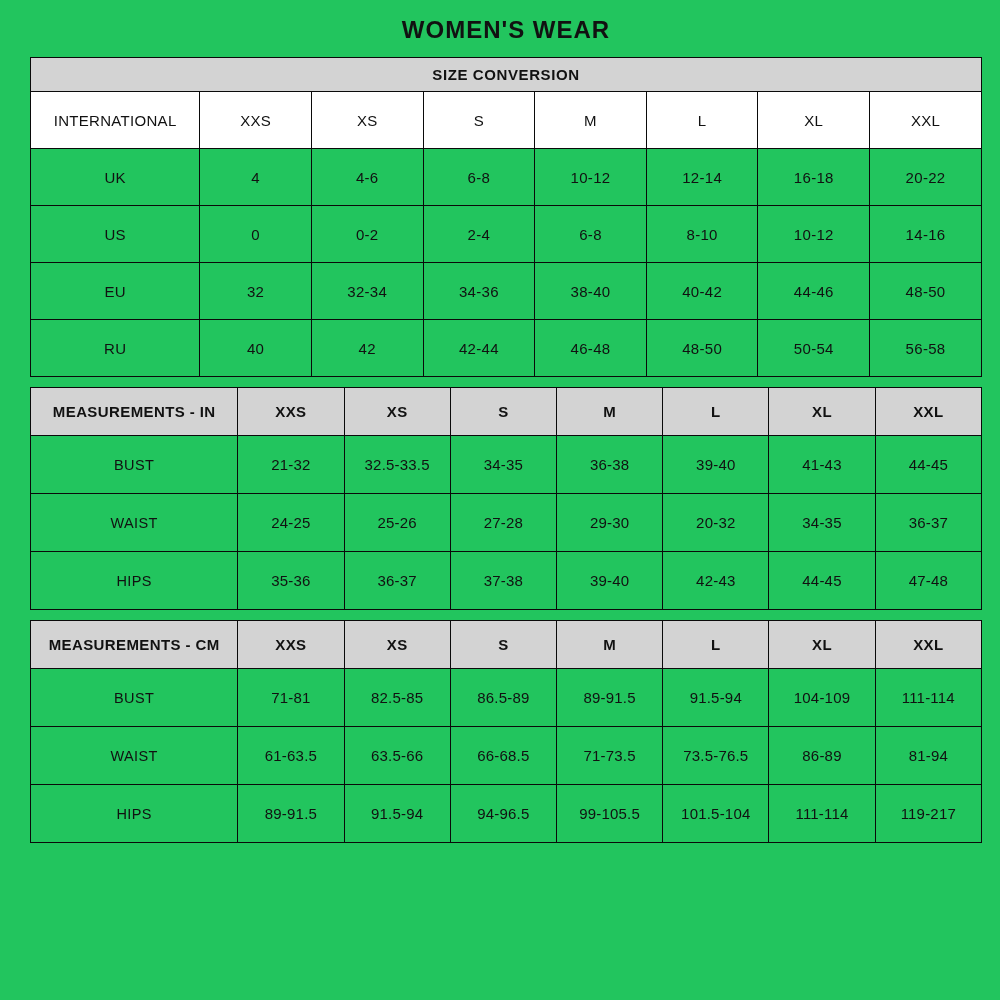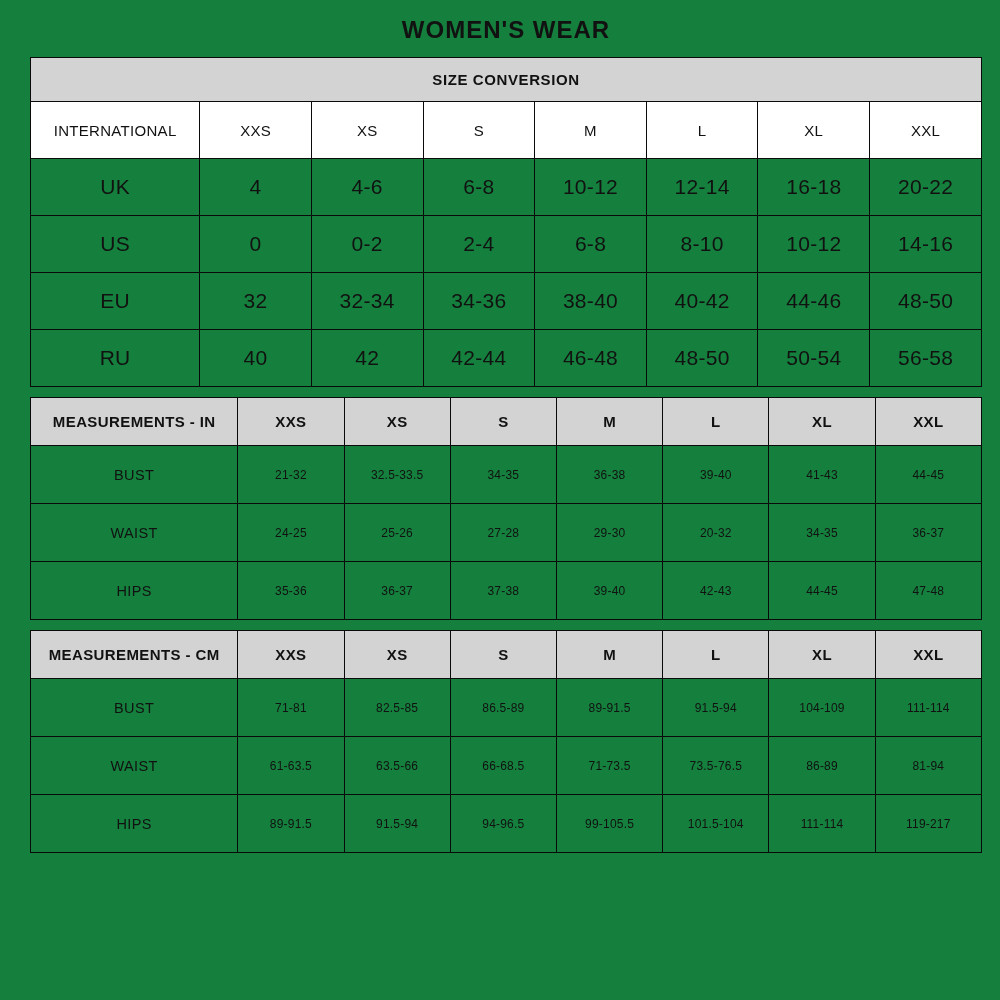--- a/index.html
+++ b/index.html
@@ -7,21 +7,21 @@
     margin: 0;
     padding: 0;
     background: #ffffff;
     font-family: "Liberation Sans", sans-serif;
     color: #111111;
   }
   .page {
     width: 1000px;
     height: 1000px;
     padding: 10px 18px 0 30px;
-    background: #15803d;
+    background: #22c55e;
   }
   .page-title {
     text-align: center;
     font-size: 24px;
     font-weight: 700;
     letter-spacing: 1px;
     margin: 6px 0 13px 0;
   }
   table.tbl {
     width: 100%;
@@ -32,53 +32,53 @@
   table.tbl th, table.tbl td {
     border: 1.6px solid #0a0a0a;
     text-align: center;
     vertical-align: middle;
     padding: 0 4px;
     overflow: hidden;
   }
   
   th.span-head {
     background: #d3d3d3;
-    height: 44px;
+    height: 34px;
     font-size: 15px;
     font-weight: 700;
     letter-spacing: 0.6px;
   }
   
   .t-size tbody th {
     background: #ffffff;
     font-weight: 500;
     font-size: 15px;
     height: 57px;
     letter-spacing: 0.3px;
   }
   .t-size tbody td {
-    font-size: 21px;
+    font-size: 15px;
     height: 57px;
     letter-spacing: 0.3px;
   }
   
   .t-meas tbody th {
     background: #d3d3d3;
     font-weight: 700;
     font-size: 15px;
     height: 48px;
     letter-spacing: 0.4px;
   }
   .t-meas tbody tr td:first-child {
     font-size: 14.5px;
     font-weight: 500;
     letter-spacing: 0.4px;
   }
   .t-meas tbody td {
-    font-size: 12px;
+    font-size: 15px;
     height: 58px;
     letter-spacing: 0.2px;
   }
 </style>
 </head>
 <body>
 
 <div class="page">
 
   <h1 class="page-title">WOMEN'S WEAR</h1>

